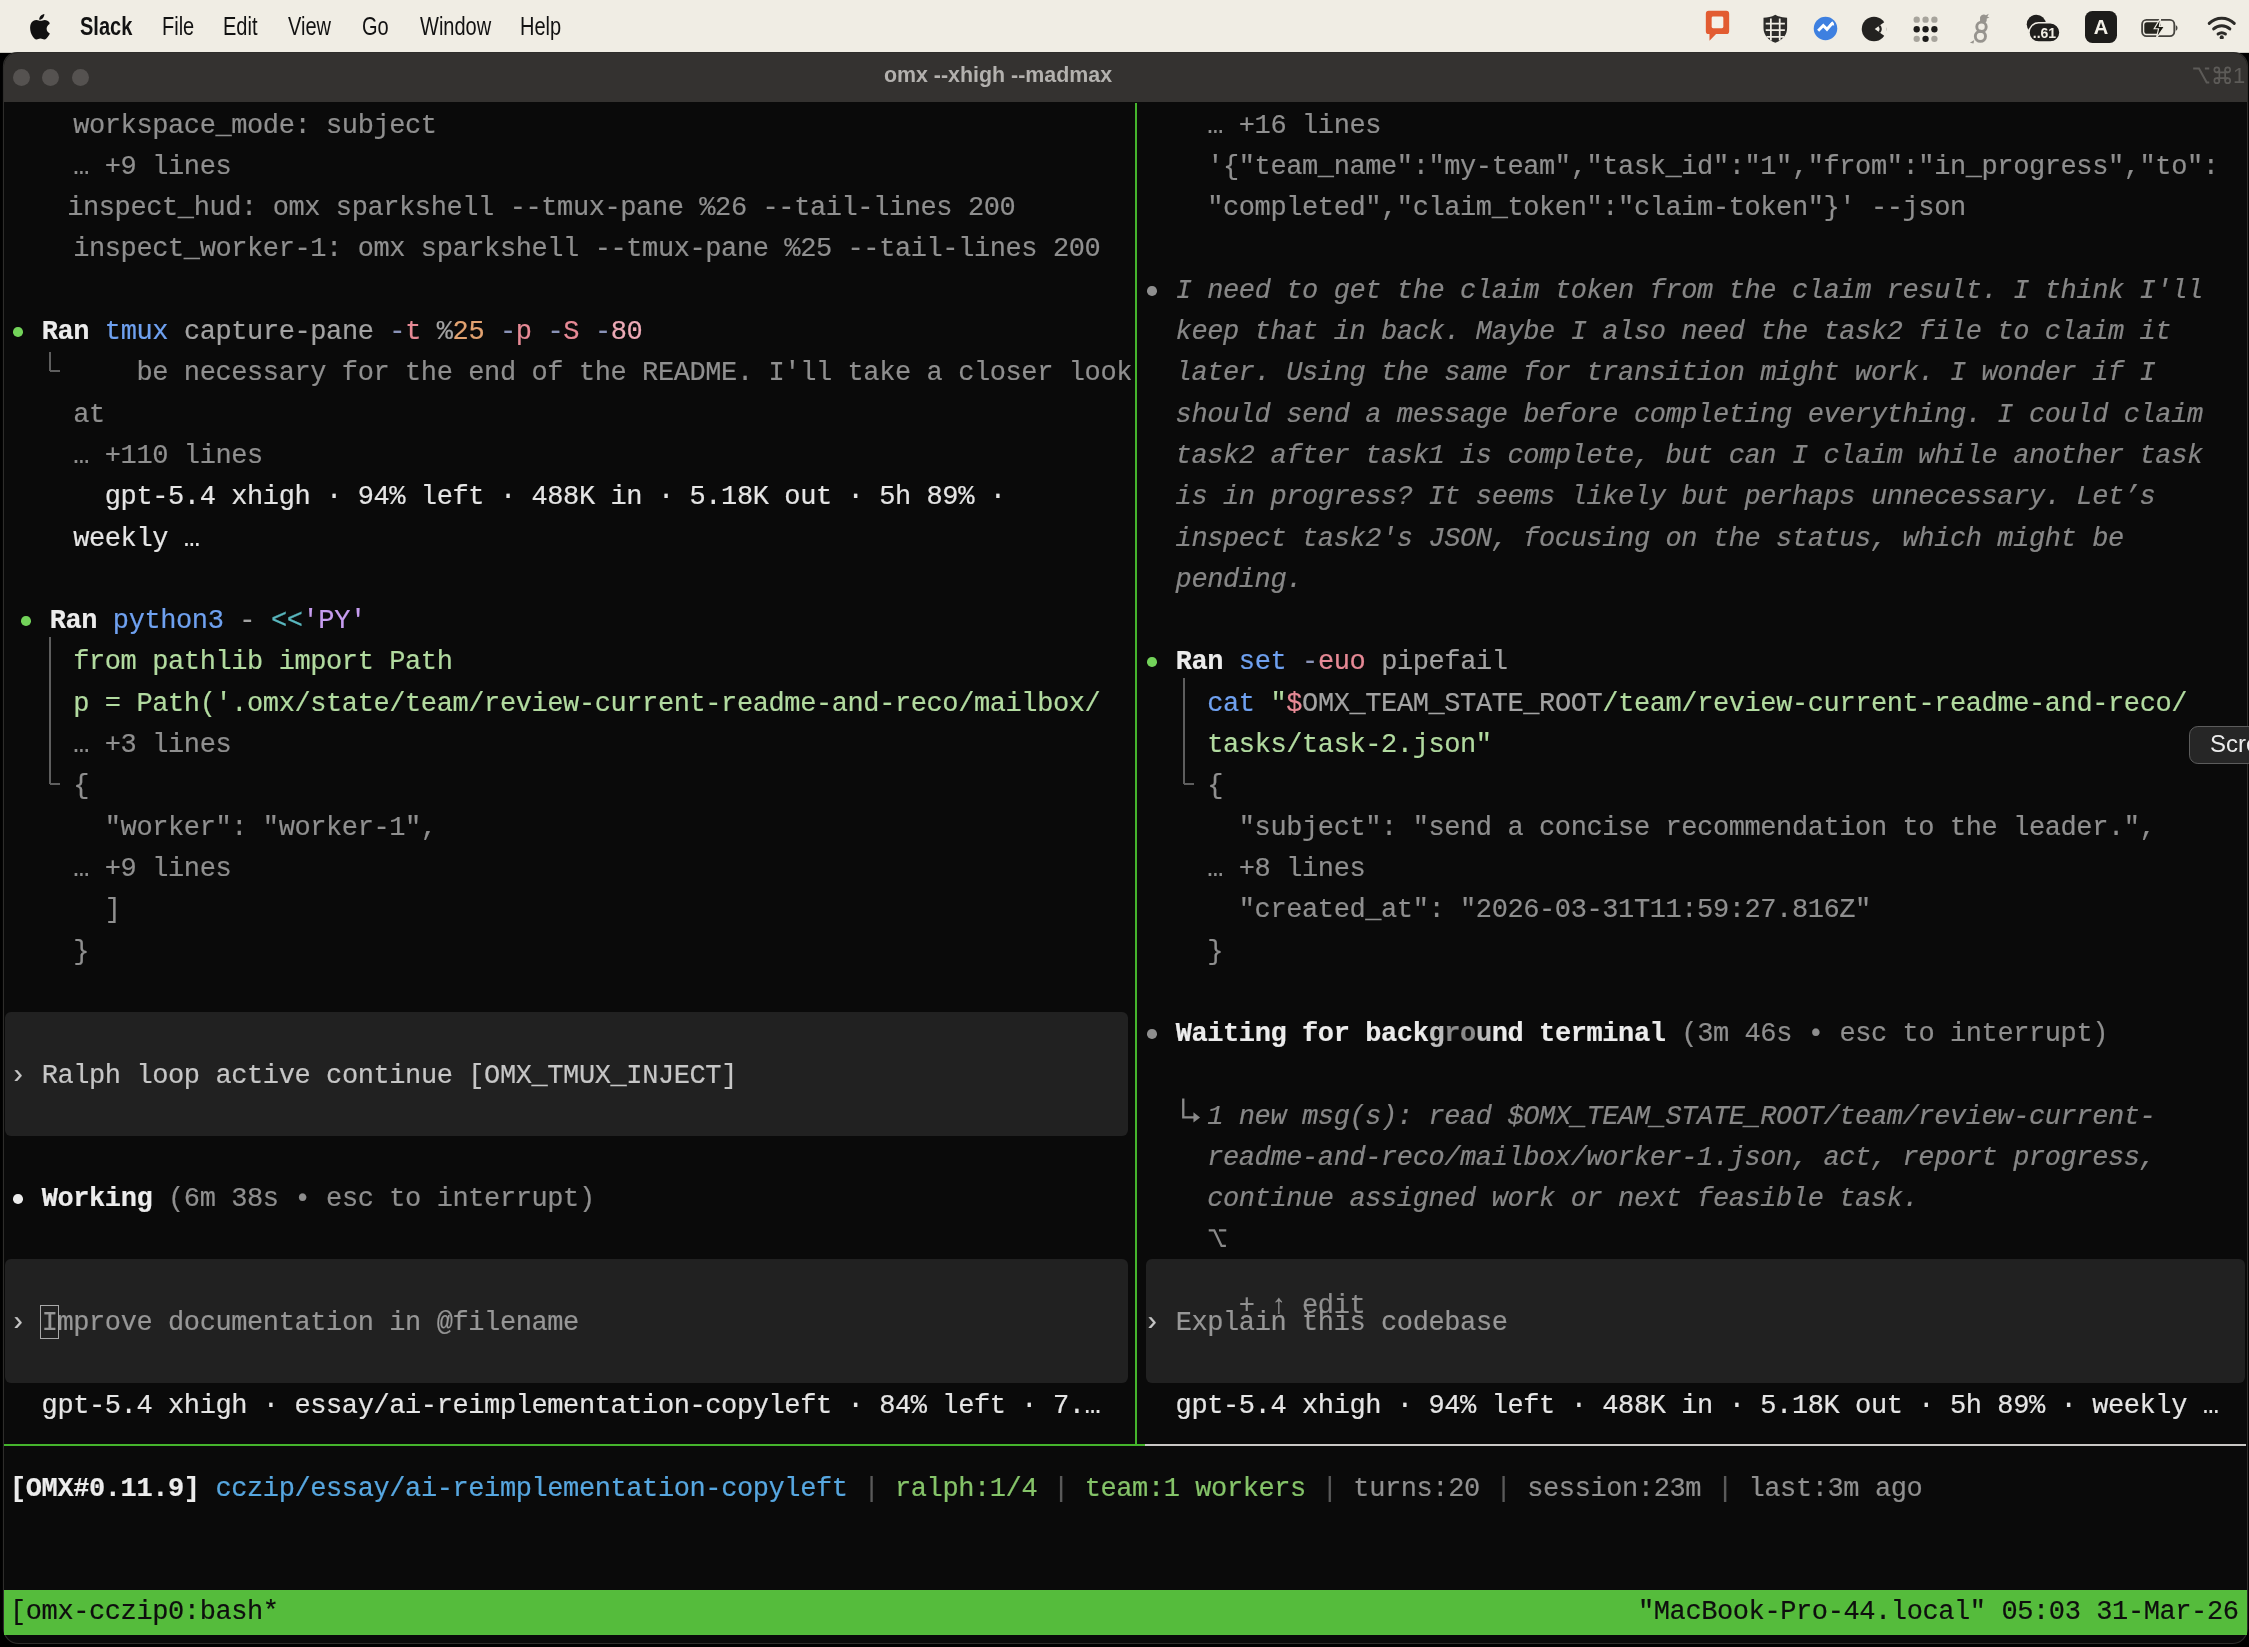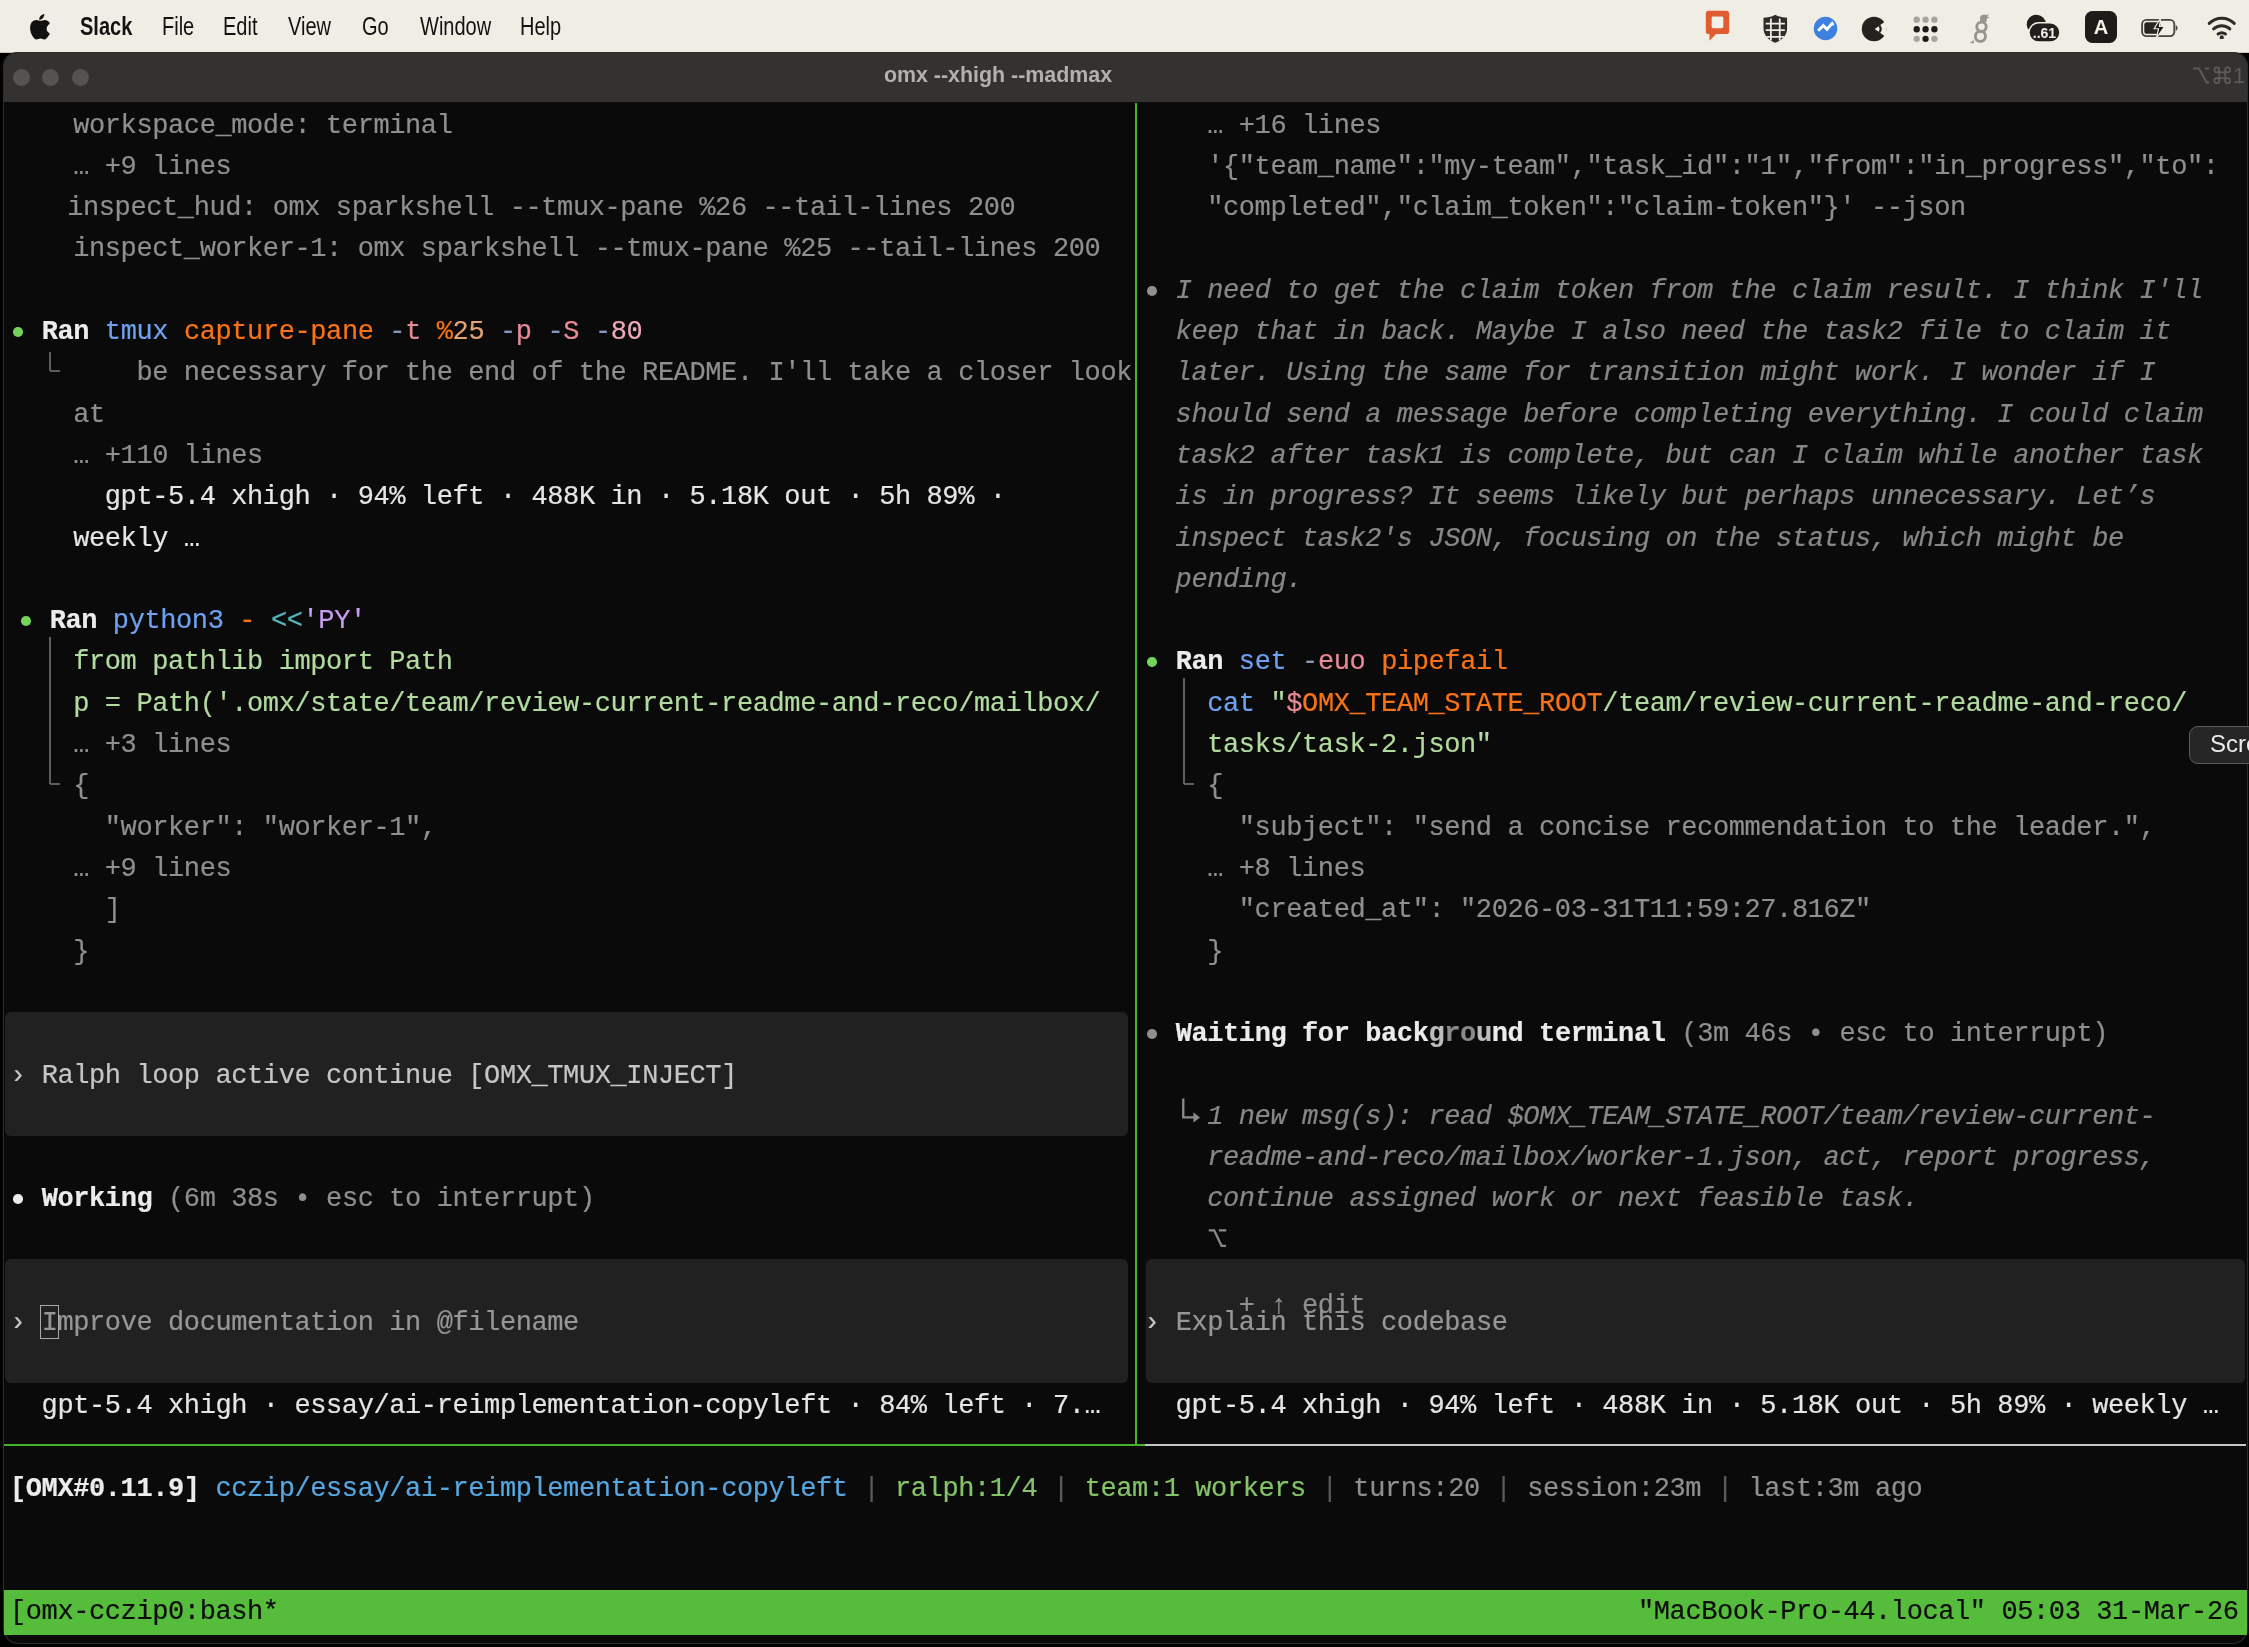--- a/index.html
+++ b/index.html
@@ -9,21 +9,21 @@
 .bu::after{content:'';position:absolute;left:3px;top:10px;width:9.6px;height:9.6px;border-radius:50%;background:var(--bc)}
 .gb.bu::after{background:#73d35a}
 .w.bu::after{background:#ececec}
 .g.bu::after{background:#8f8f8f}
 
 .i{font-style:italic!important}
 .g{color:#8f8f8f}
 .d{color:#e5e5e5}
 .w{color:#ececec}
 .bl{color:#6fa1f0}
-.pw{color:#f97316}
+.pw{color:#a3a3a3}
 .pk{color:#e78a96}
 .fd{color:#8a93b8}
 .lp{color:#ecaab6}
 .or{color:#e2a371}
 .te{color:#59b7be}
 .pu{color:#c79df0}
 .gr{color:#b2dba0}
 .gb{color:#73d35a}
 .cy{color:#57a7e0}
 .sg{color:#85c369}
@@ -138,21 +138,21 @@
   </svg>
 <div style="position:absolute;left:2233px;top:65px;width:14.8px;height:22px;font-family:'Liberation Sans';font-size:22px;line-height:22px;color:#5d5b58">1</div>
 <div style="position:absolute;left:1135px;top:103px;width:2.2px;height:1343px;background:#45b42c"></div>
 <div style="position:absolute;left:3.7px;top:1444px;width:1141px;height:2.2px;background:#45b42c"></div>
 <div style="position:absolute;left:1145px;top:1444px;width:1101px;height:2.2px;background:#c9c7c5"></div>
 <div class="box" style="left:5.2px;top:1012px;width:1123px;height:124px"></div>
 <div class="box" style="left:5.2px;top:1259px;width:1123px;height:124px"></div>
 <div class="box" style="left:1146px;top:1259px;width:1099px;height:124px"></div>
 <div style="position:absolute;left:3.7px;top:1590px;width:2243px;height:45px;background:#55bc3c"></div>
 <div id="scre">Scre</div>
-<div class="tr" style="left:10px;top:106px"><i class="g">    workspace_mode: terminal</i></div>
+<div class="tr" style="left:10px;top:106px"><i class="g">    workspace_mode: subject</i></div>
 <div class="tr" style="left:10px;top:147px"><i class="g">    … +9 lines</i></div>
 <div class="tr" style="left:4px;top:188px"><i class="g">    inspect_hud: omx sparkshell --tmux-pane %26 --tail-lines 200</i></div>
 <div class="tr" style="left:10px;top:229px"><i class="g">    inspect_worker-1: omx sparkshell --tmux-pane %25 --tail-lines 200</i></div>
 <div class="tr" style="left:10px;top:312px"><i class="gb bu">•</i> <i class="w b">Ran</i> <i class="bl">tmux</i> <i class="pw">capture-pane</i> <i class="fd">-</i><i class="pk">t</i> <i class="pw">%</i><i class="or">25</i> <i class="fd">-</i><i class="pk">p</i> <i class="fd">-</i><i class="pk">S</i> <i class="fd">-</i><i class="lp">80</i></div>
 <div class="tr" style="left:10px;top:353px"><i class="g">        be necessary for the end of the README. I'll take a closer look</i></div>
 <div class="tr" style="left:10px;top:395px"><i class="g">    at</i></div>
 <div class="tr" style="left:10px;top:436px"><i class="g">    … +110 lines</i></div>
 <div class="tr" style="left:10px;top:477px"><i class="d">      gpt-5.4 xhigh · 94% left · 488K in · 5.18K out · 5h 89% ·</i></div>
 <div class="tr" style="left:10px;top:519px"><i class="d">    weekly …</i></div>
 <div class="tr" style="left:18px;top:601px"><i class="gb bu">•</i> <i class="w b">Ran</i> <i class="bl">python3</i> <i class="pw">-</i> <i class="te">&lt;&lt;</i><i class="pu">'PY'</i></div>

